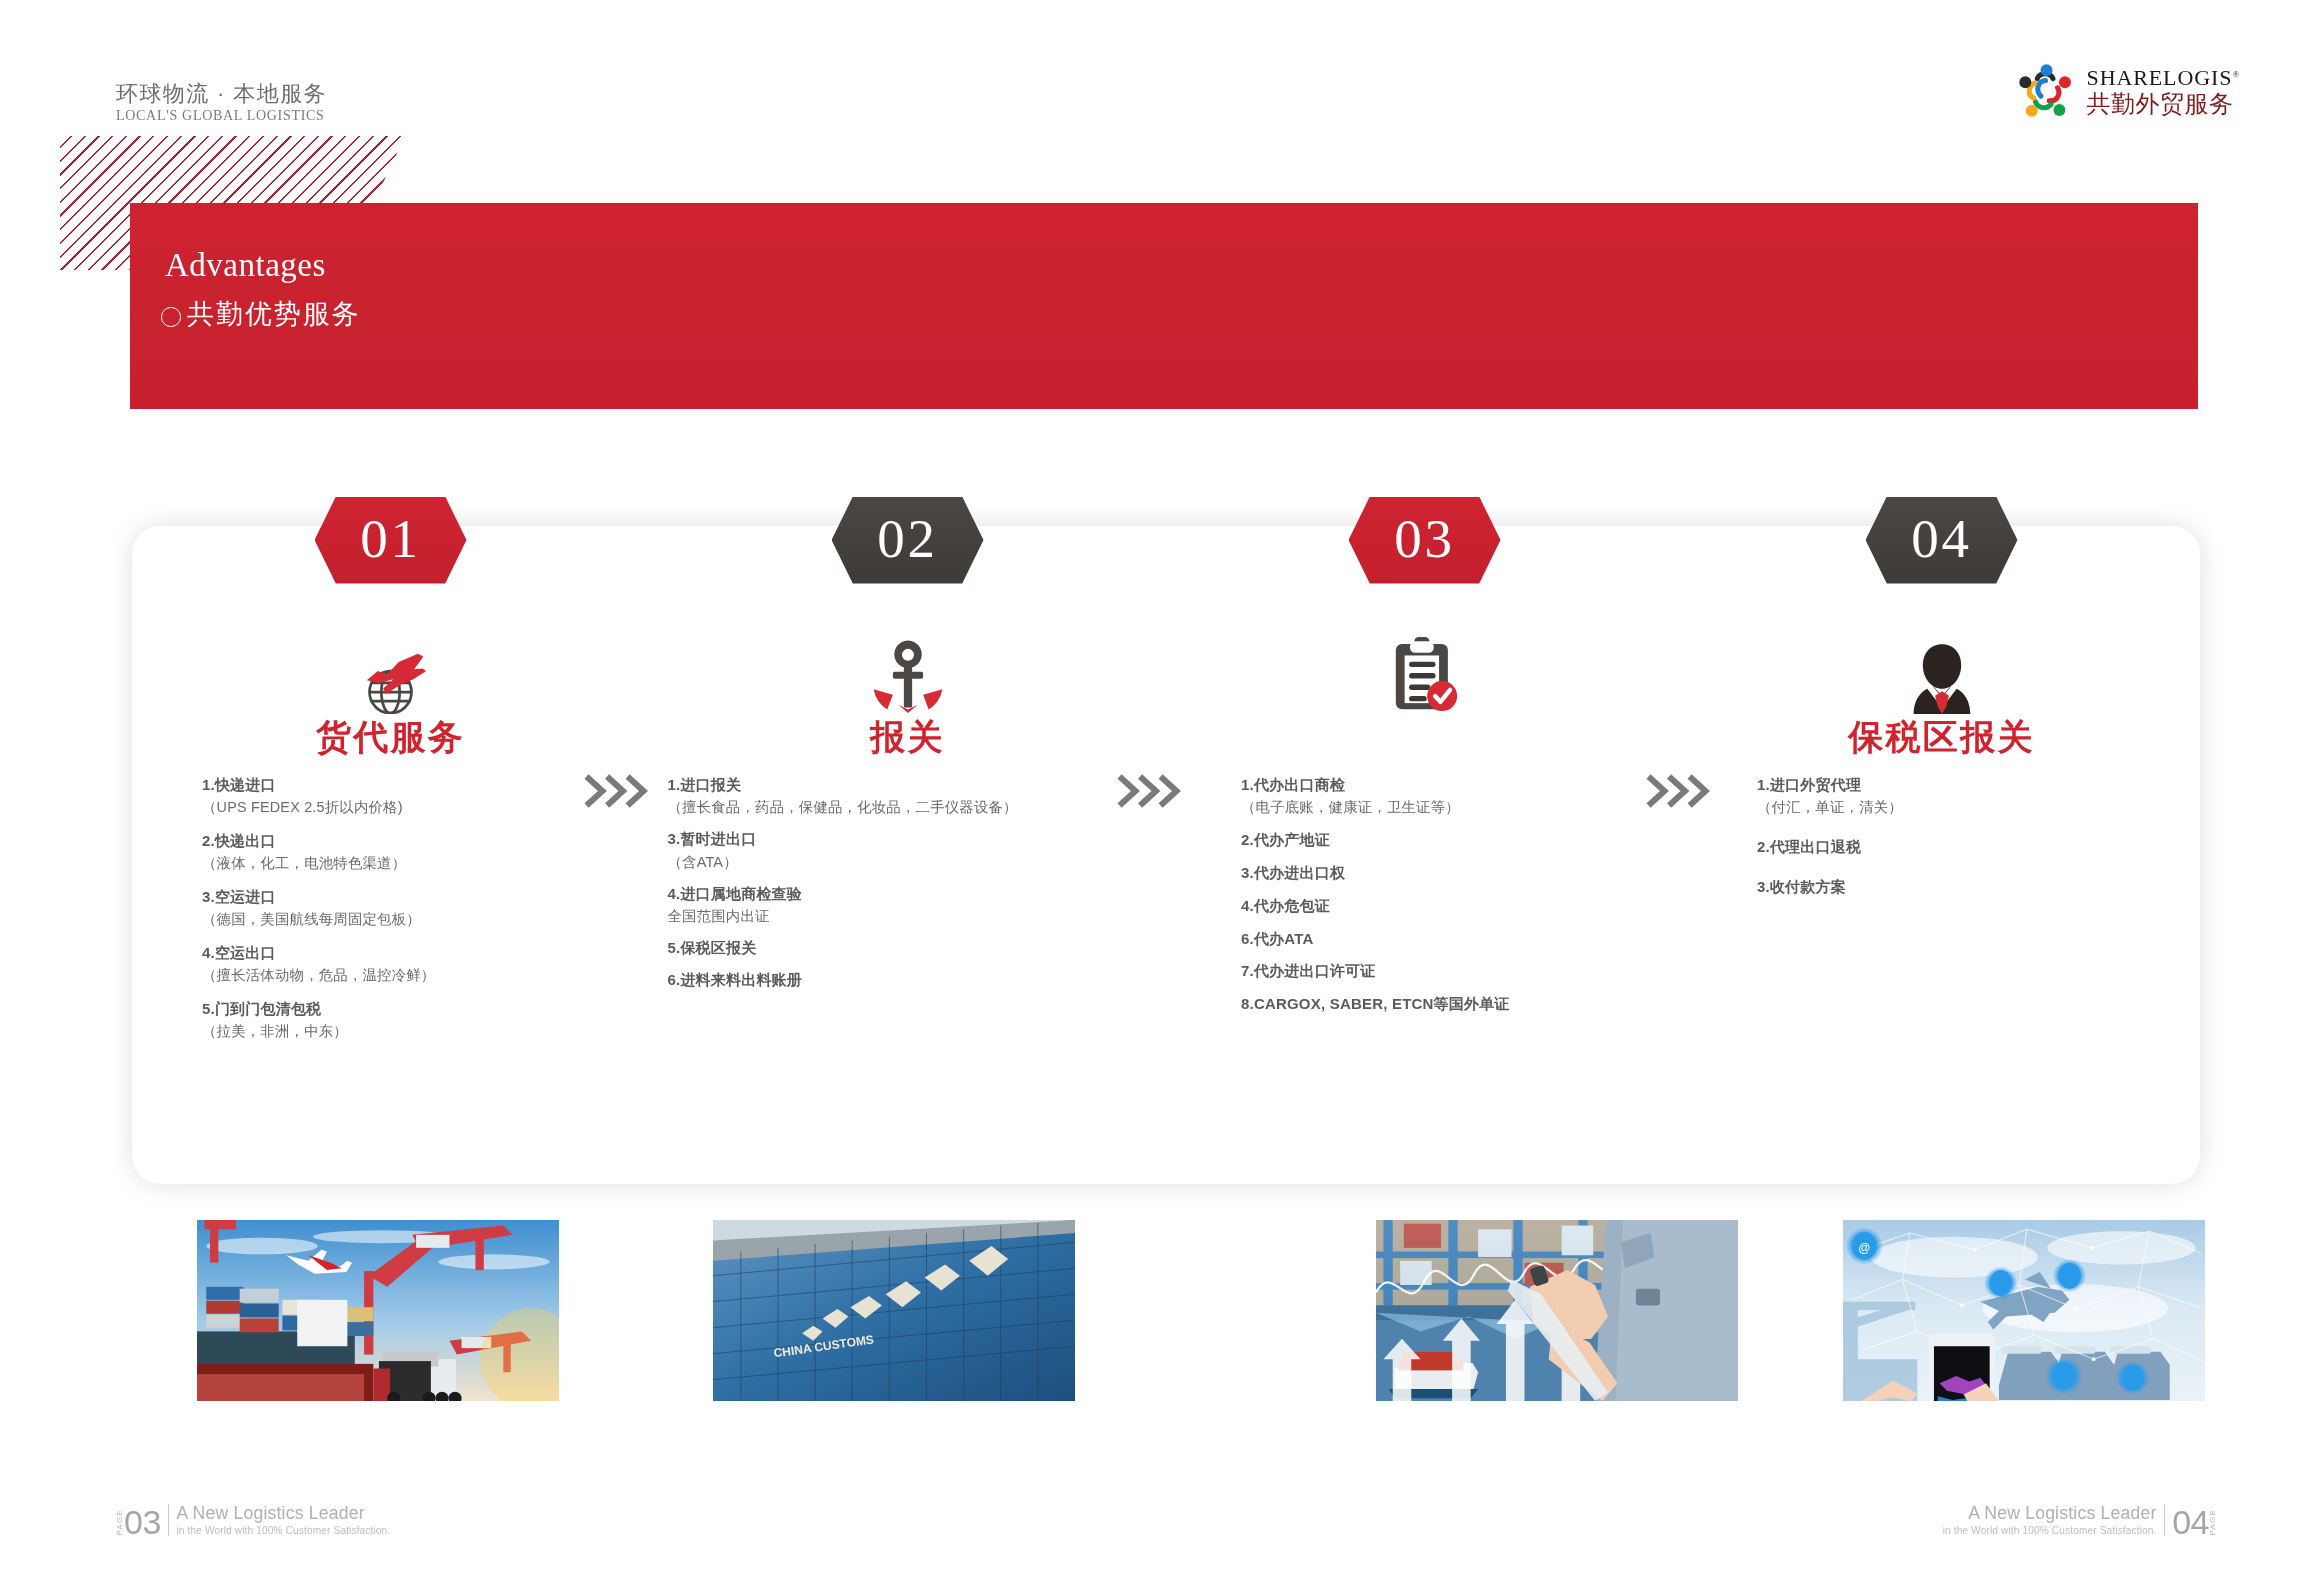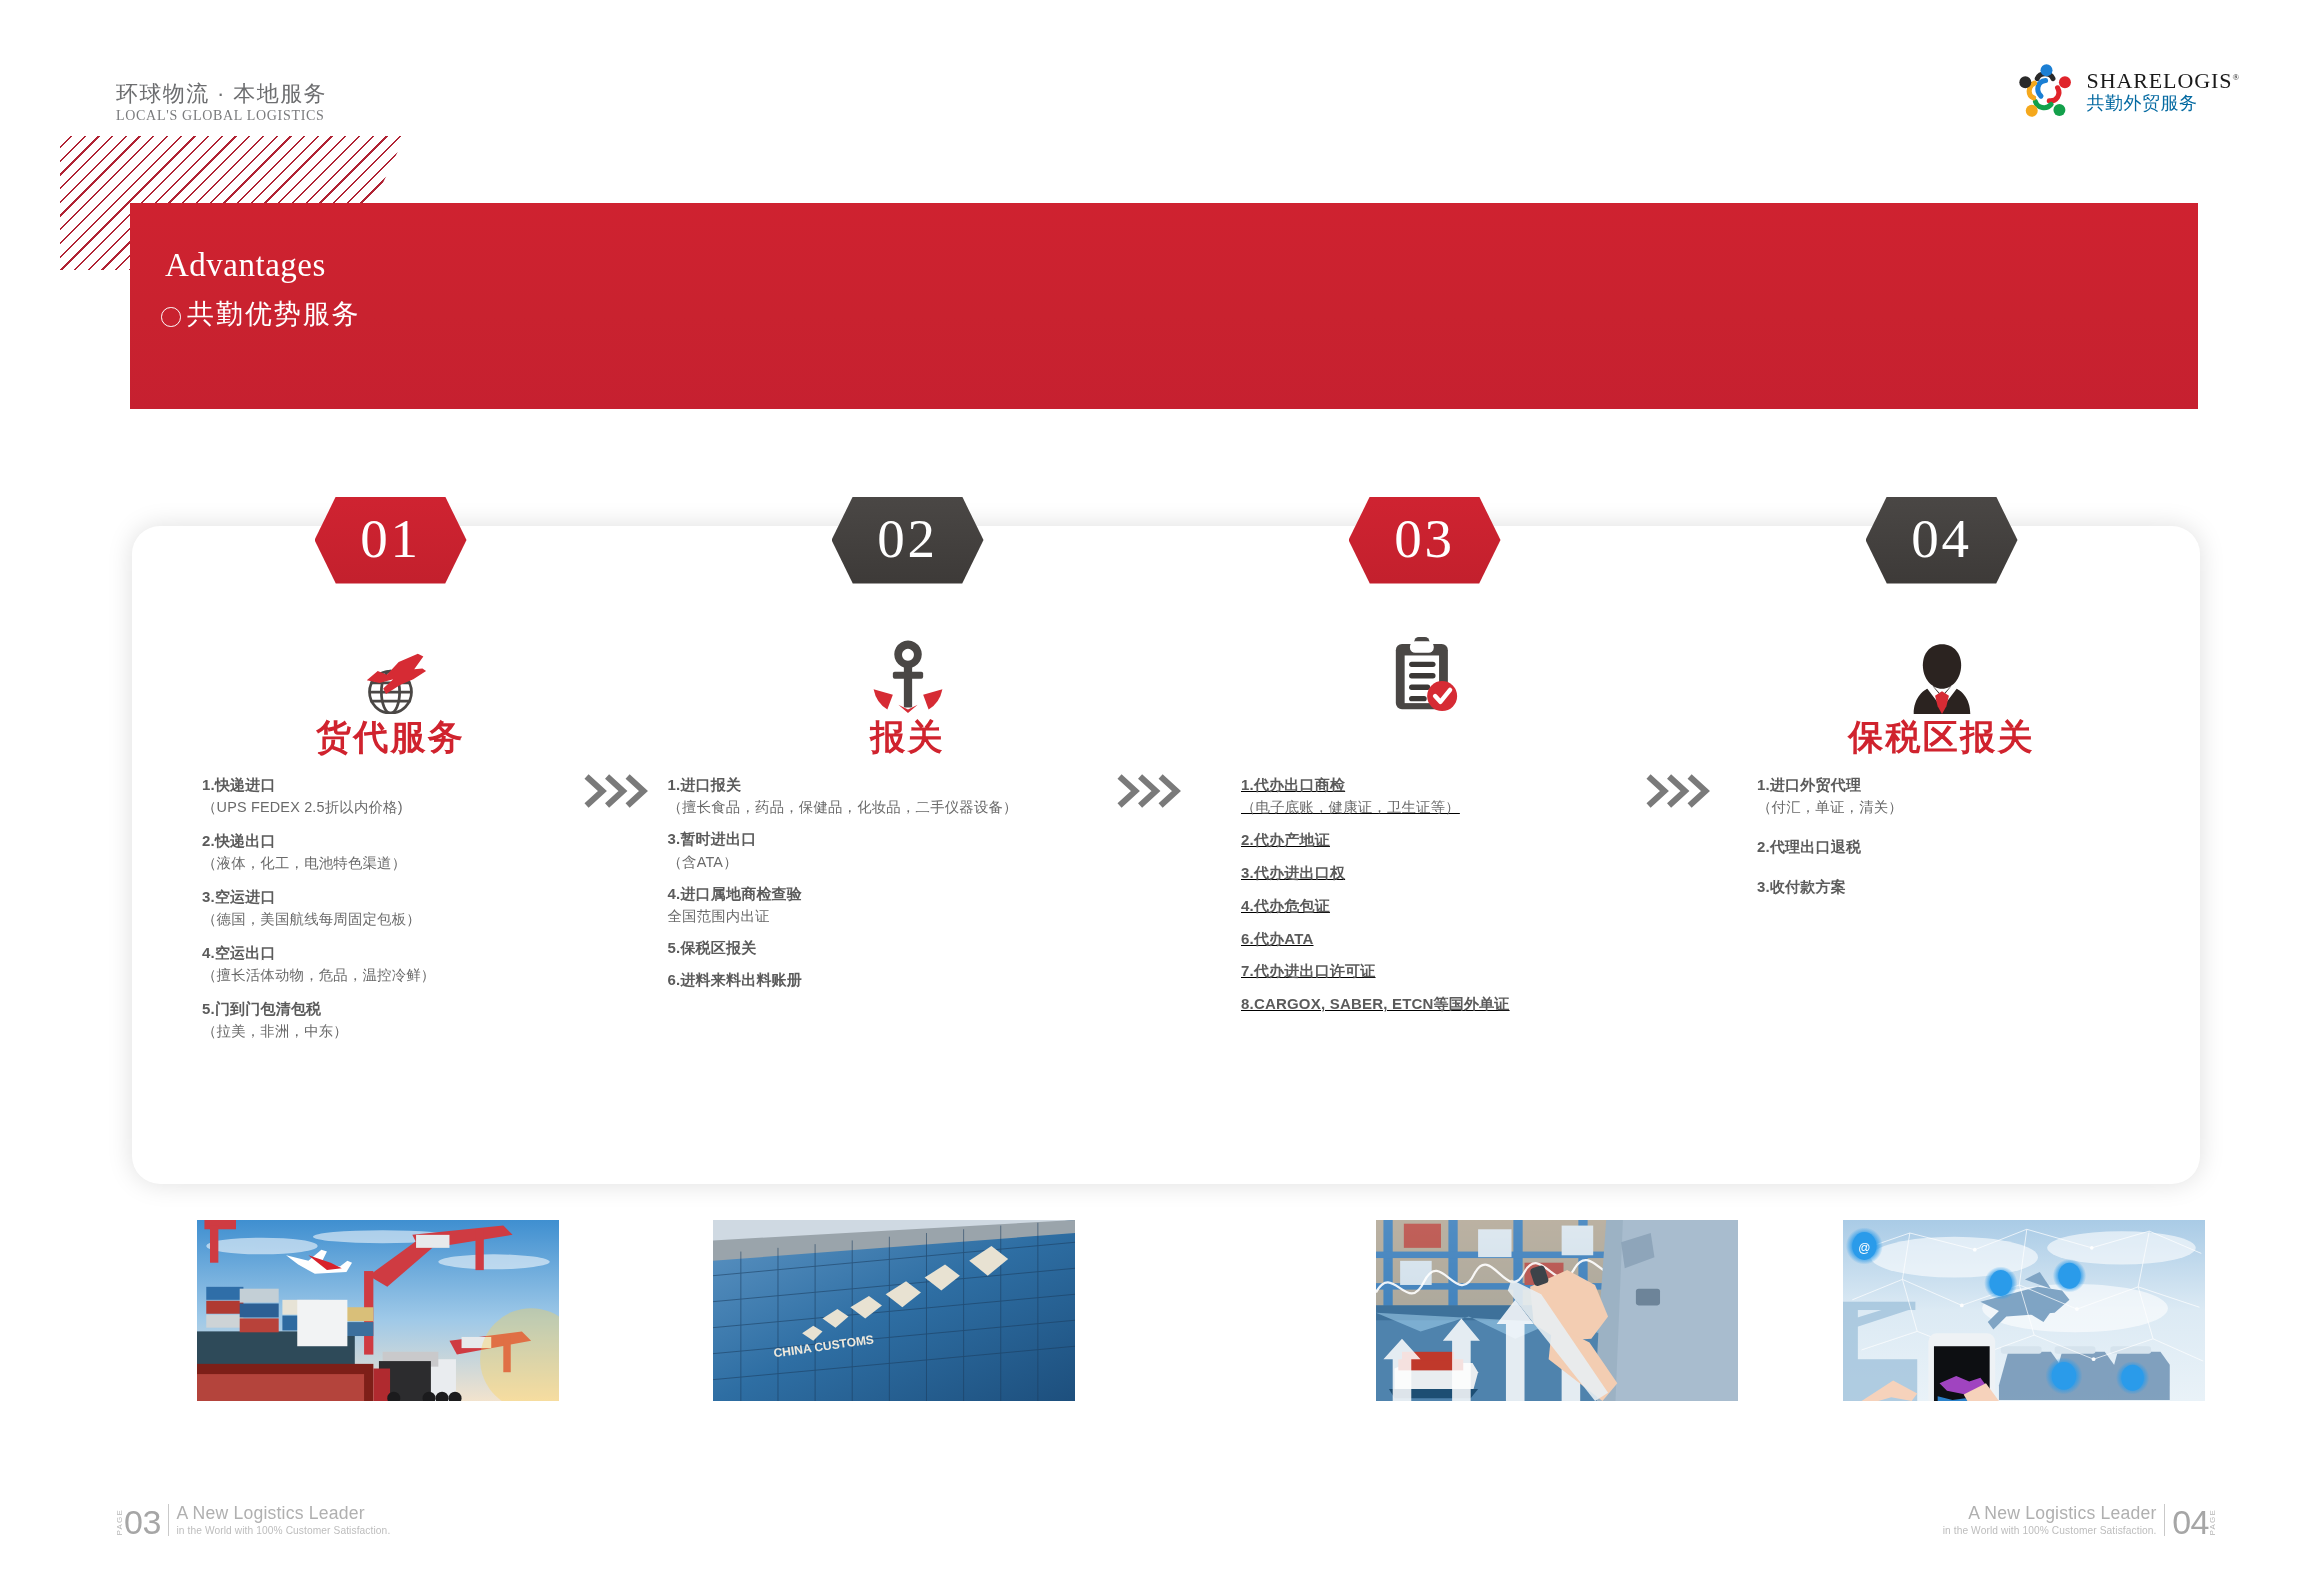--- a/index.html
+++ b/index.html
@@ -33,21 +33,21 @@
     content:"";position:absolute;right:0;top:0;width:0;height:0;
     border-bottom:134px solid #fff;border-left:63px solid transparent;
   }
 
   
   .logo{position:absolute;right:93px;top:62px;display:flex;align-items:center;gap:10.2px;}
   .logo-mark{width:59px;height:59px;position:relative;flex:0 0 auto;}
   .logo-txt{display:flex;flex-direction:column;justify-content:center;}
   .logo-en{font-family:"Liberation Serif","DejaVu Serif",serif;font-size:22px;letter-spacing:0.9px;color:#1a1a1a;line-height:1;position:relative;white-space:nowrap;}
   .logo-en sup{font-size:8.8px;vertical-align:super;}
-  .logo-cn{font-size:18px;color:#0369a1;line-height:1.05;letter-spacing:0.5px;margin-top:2.3px;white-space:nowrap;}
+  .logo-cn{font-size:24px;color:#7f1d1d;line-height:1.05;letter-spacing:0.5px;margin-top:2.3px;white-space:nowrap;}
 
   
   .banner{
     position:absolute;left:130px;top:203px;width:2068px;height:206px;
     background:linear-gradient(180deg,#cf2230 0%,#c9222f 55%,#c62030 100%);
   }
   .banner-en{
     position:absolute;left:35px;top:44px;color:#fff;
     font-family:"Liberation Serif","DejaVu Serif",serif;
     font-size:33px;letter-spacing:0.5px;
@@ -106,21 +106,21 @@
   .col.c1 .col-list{padding-left:70px;padding-right:14px;}
   .col.c2 .col-list{padding-left:18.5px;padding-right:4.6px;}
   .col.c3 .col-list{padding-left:75px;padding-right:4.6px;}
   .col.c4 .col-list{padding-left:74px;padding-right:4.6px;}
 
   .li{margin-bottom:13px;}
   .li-main{font-size:15px;font-weight:bold;color:#5b5b5b;letter-spacing:0.2px;line-height:1.35;white-space:nowrap;}
   .li-sub{font-size:14.4px;color:#6a6a6a;letter-spacing:0.2px;line-height:1.35;margin-top:3.2px;white-space:nowrap;}
 
   .col.c2 .li{margin-bottom:11.6px;}
-  .col.c3 .li{margin-bottom:12.5px;text-decoration:underline;}
+  .col.c3 .li{margin-bottom:12.5px;}
   .col.c4 .li{margin-bottom:19.5px;}
 
   
   .chev{position:absolute;top:770px;display:flex;gap:4.6px;}
   .chev.a{left:580px;}
   .chev.b{left:1113px;}
   .chev.c{left:1642px;}
   .chev svg{display:block;}
 
   

